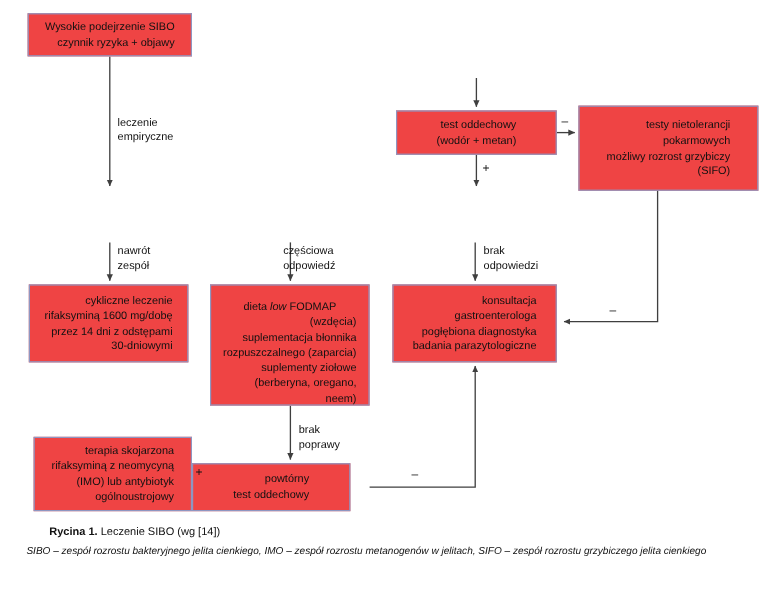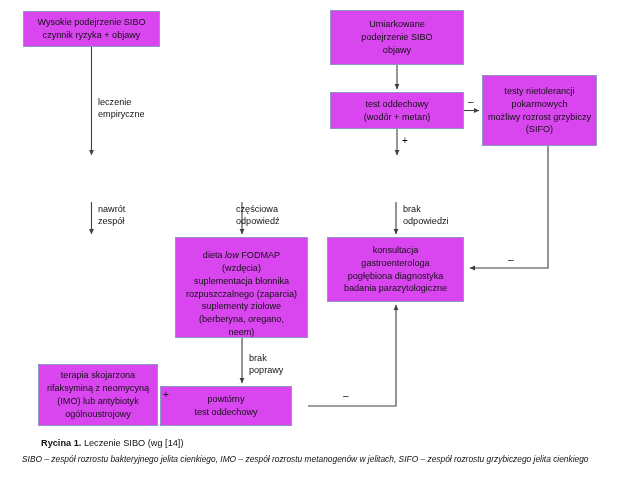--- a/index.html
+++ b/index.html
@@ -15,25 +15,25 @@
     position: relative;
     width: 640px;
     height: 493px;
     overflow: hidden;
     background: #ffffff;
   }
   .box {
     position: absolute;
     box-sizing: border-box;
     border: 1px solid #8e96c2;
-    background: #d946ef;
+    background: #ef4444;
     display: flex;
     align-items: center;
     justify-content: center;
-    text-align: center;
+    text-align: right;
     font-size: 9.1px;
     line-height: 1.42;
     color: #111111;
     padding: 2px 3px;
     white-space: pre-line;
   }
   .edge-label {
     position: absolute;
     font-size: 9.1px;
     line-height: 1.35;
@@ -108,52 +108,53 @@
 
       <path d="M176,406 L161,406" marker-end="url(#arrow)"></path>
 
       <path d="M308,406 L396,406 L396,305" marker-end="url(#arrow)"></path>
     </g>
   </svg>
 
   <div class="box" style="left:23px; top:11px; width:137px; height:36px;">Wysokie podejrzenie SIBO
 czynnik ryzyka + objawy</div>
 
-  <div class="box" style="left:330px; top:10px; width:134px; height:55px;">Umiarkowane
-podejrzenie SIBO
-objawy</div>
 
   <div class="box" style="left:330px; top:92px; width:134px; height:37px;">test oddechowy
 (wodór + metan)</div>
 
-  <div class="box" style="left:482px; top:75px; width:115px; height:71px;">testy nietolerancji
+  <div class="box" style="left:482px; top:88px; width:150px; height:71px;">testy nietolerancji
 pokarmowych
 możliwy rozrost grzybiczy
 (SIFO)</div>
 
 
+  <div class="box" style="left:24px; top:237px; width:133px; height:65px;">cykliczne leczenie
+rifaksyminą 1600 mg/dobę
+przez 14 dni z odstępami
+30-dniowymi</div>
 
   <div class="box" style="left:175px; top:237px; width:133px; height:101px; flex-direction:column;">
     <div>
       <span>dieta </span><span class="italic">low</span><span> FODMAP</span>
     </div>
     <div style="white-space:pre-line;">(wzdęcia)
 suplementacja błonnika
 rozpuszczalnego (zaparcia)
 suplementy ziołowe
 (berberyna, oregano,
 neem)</div>
   </div>
 
   <div class="box" style="left:327px; top:237px; width:137px; height:65px;">konsultacja
 gastroenterologa
 pogłębiona diagnostyka
 badania parazytologiczne</div>
 
-  <div class="box" style="left:38px; top:364px; width:120px; height:62px;">terapia skojarzona
+  <div class="box" style="left:28px; top:364px; width:132px; height:62px;">terapia skojarzona
 rifaksyminą z neomycyną
 (IMO) lub antybiotyk
 ogólnoustrojowy</div>
 
   <div class="box" style="left:160px; top:386px; width:132px; height:40px;">powtórny
 test oddechowy</div>
 
   <div class="edge-label" style="left:98px; top:58px;margin-top:38px;">leczenie
 empiryczne</div>
 

